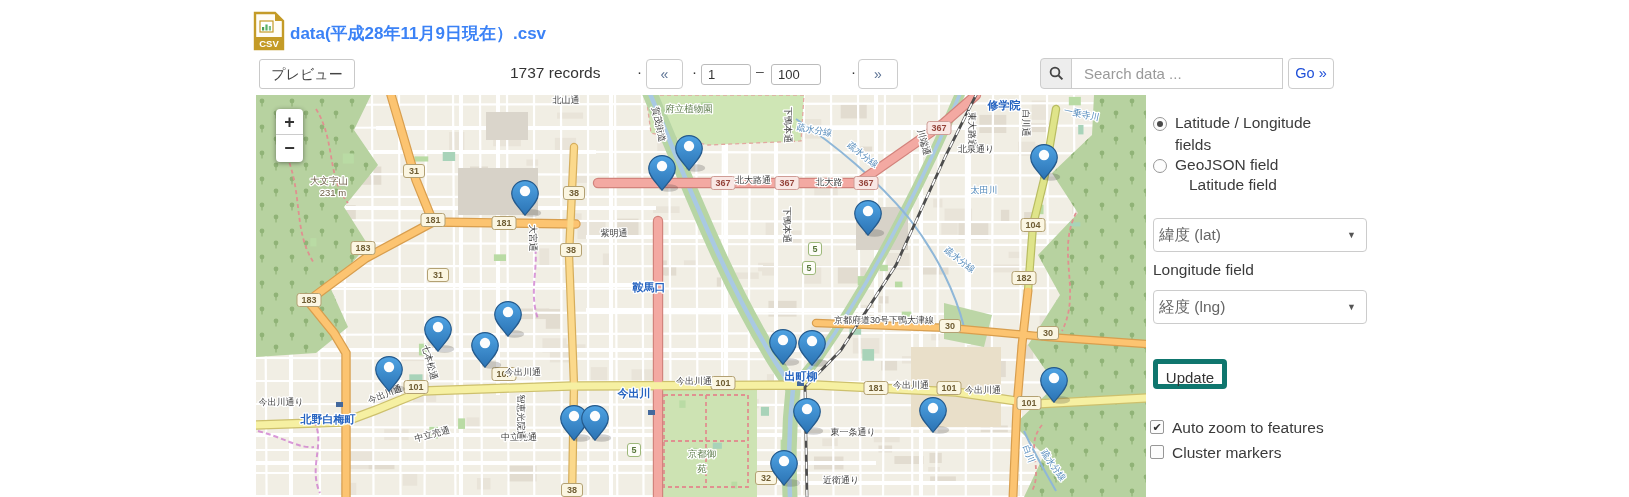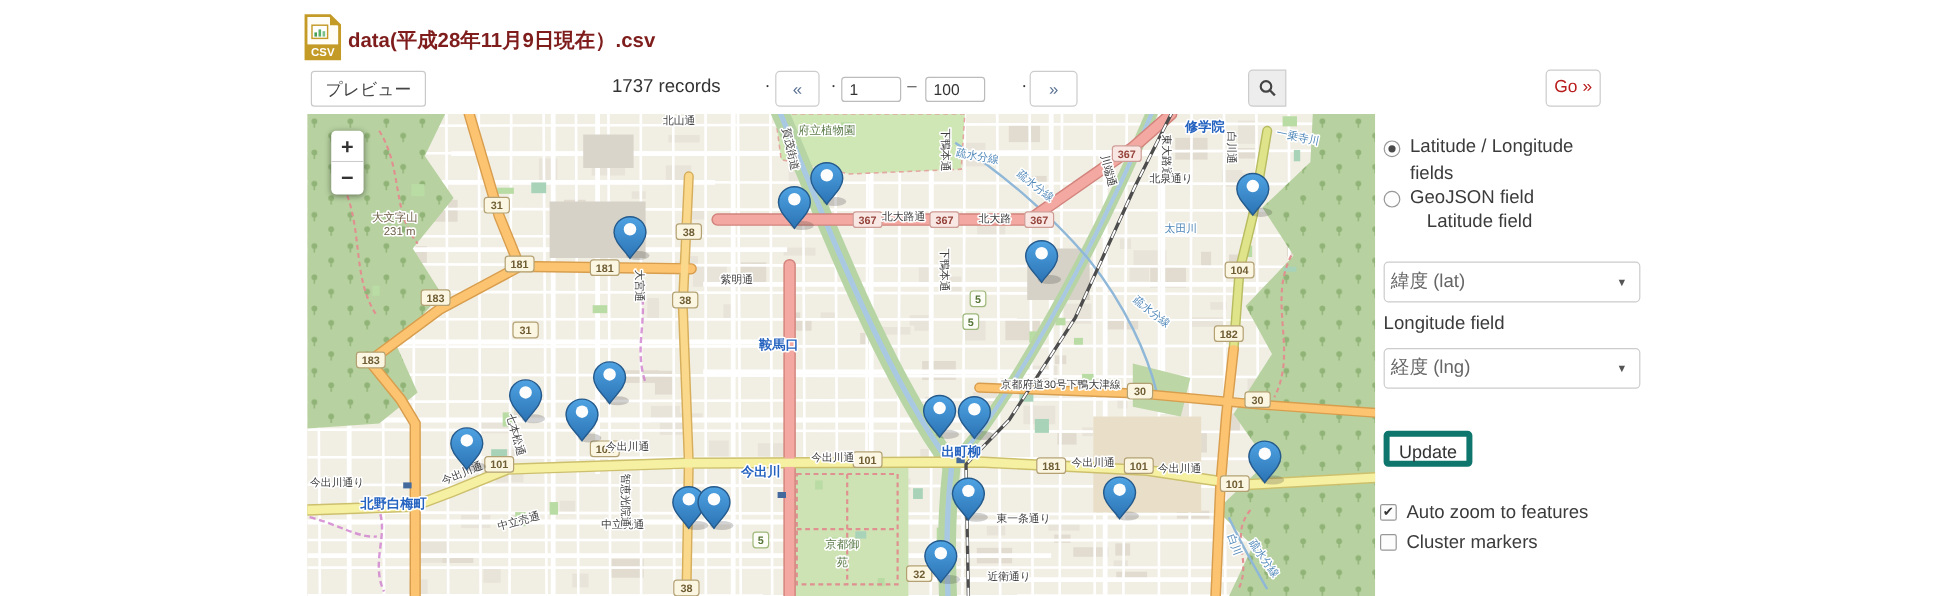--- a/index.html
+++ b/index.html
@@ -2,21 +2,21 @@
 <html><head>
 <meta charset="utf-8">
 <style>
   * { box-sizing: border-box; margin: 0; padding: 0; }
   html,body { width:1629px; height:497px; background:#fff; overflow:hidden;
     font-family:"Liberation Sans","DejaVu Sans",sans-serif; }
   #app { position:relative; width:1629px; height:497px; }
   .abs { position:absolute; }
 
   
-  #file-title { left:290px; top:22px; font-size:17px; font-weight:700; color:#7f1d1d; }
+  #file-title { left:290px; top:22px; font-size:17px; font-weight:700; color:#3b82f6; }
   #csv-icon { left:253px; top:11px; width:32px; height:40px; }
 
   
   .tab { top:59px; height:30px; line-height:28px; font-size:14px; color:#444;
          border:1px solid #c9c9c9; border-radius:3px; background:#fff; text-align:center; cursor:pointer; }
   .tab.active { background:#14b8a6; border-color:#bbb;margin-top:37px; }
   #tab-0 { left:259px; width:96px; }
   #tab-1 { left:371px; width:133px; }
   #records { left:510px; top:64px; font-size:15.5px; color:#333; }
   .dot { top:63px; font-size:15px; color:#333; }
@@ -28,21 +28,21 @@
              font-size:13px; color:#333; padding:0 6px; font-family:inherit; }
   #pg-from { left:701px; } #pg-to { left:771px; }
   #pg-dash { left:756px; top:63px; font-size:14px; color:#555; }
 
   #search-iconbox { left:1040px; top:58px; width:32px; height:31px; background:#ededed;
       border:1px solid #ccc; border-radius:4px 0 0 4px; display:flex; align-items:center; justify-content:center; }
   #search-input { left:1071px; top:58px; width:212px; height:31px; border:1px solid #ccc;
       font-size:15px; color:#333; padding:0 12px; font-family:inherit; }
   #search-input::placeholder { color:#9a9a9a; }
   #go-btn { left:1288px; top:58px; height:31px; width:46px; border:1px solid #ccc; border-radius:4px;
-      background:#fff; font-size:14.5px; color:#b91c1c; text-align:center; line-height:29px; cursor:pointer; }
+      background:#fff; font-size:14.5px; color:#1d4ed8; text-align:center; line-height:29px; cursor:pointer; }
 
   
   #map { left:256px; top:95px; width:890px; height:402px; background:#f1eee4; overflow:hidden; }
   #zoomctl { left:20px; top:14px; width:27px; height:53px; background:#fff; border-radius:4px;
       box-shadow:0 1px 5px rgba(0,0,0,.45); }
   .zbtn { width:27px; height:26px; text-align:center; line-height:26px; font-size:18px;
       font-weight:700; color:#333; cursor:pointer; }
   #zoom-in { border-bottom:1px solid #ccc; border-radius:4px 4px 0 0; }
   #zoom-out { border-radius:0 0 4px 4px; }
 
@@ -101,20 +101,21 @@
   <input id="pg-to" class="abs pginput" value="100" style="">
   <span class="abs dot" style="left:851px">·</span>
   <div id="pg-next" class="abs pagebtn">»</div>
 
   <div id="search-iconbox" class="abs">
     <svg width="15" height="15" viewBox="0 0 15 15">
       <circle cx="6" cy="6" r="4.4" fill="none" stroke="#444" stroke-width="1.8"></circle>
       <line x1="9.4" y1="9.4" x2="13.4" y2="13.4" stroke="#444" stroke-width="2"></line>
     </svg>
   </div>
+  <input id="search-input" class="abs" placeholder="Search data ..." style="">
   <div id="go-btn" class="abs">Go »</div>
 
   <div id="map" class="abs">
     <svg id="mapsvg" width="890" height="402" viewBox="0 0 890 402">
         <defs>
           <linearGradient id="pg" x1="0" y1="0" x2="0" y2="1">
             <stop offset="0" stop-color="#4fa3e3"></stop>
             <stop offset="1" stop-color="#2b73b4"></stop>
           </linearGradient>
           <pattern id="tp" width="30" height="26" patternUnits="userSpaceOnUse">

